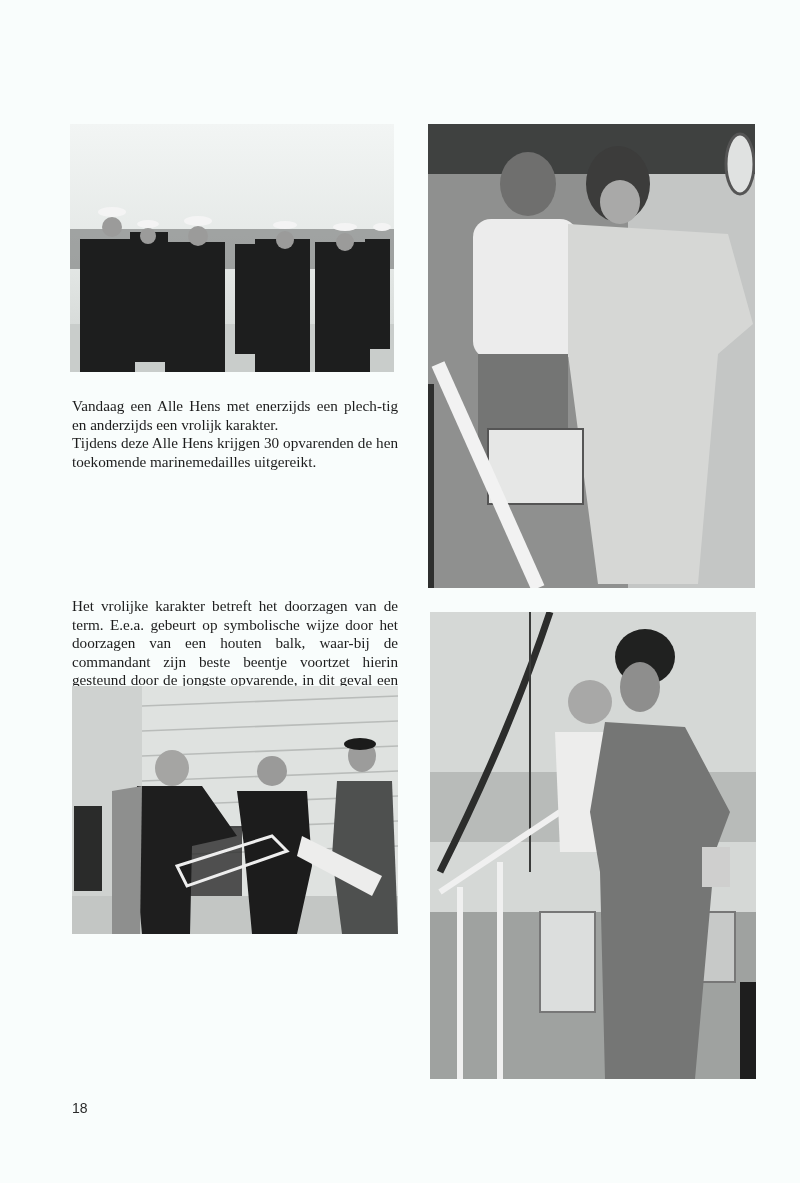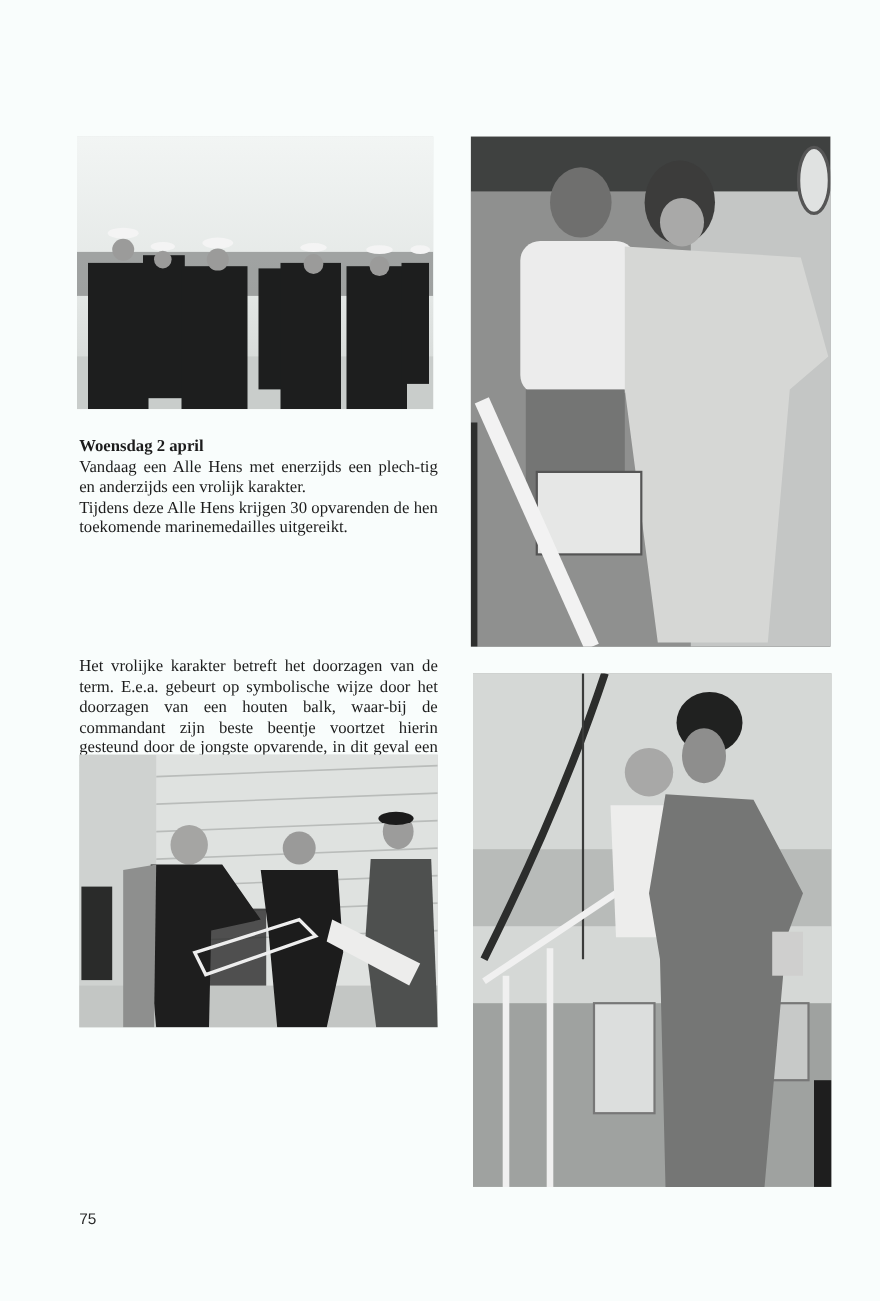--- a/index.html
+++ b/index.html
@@ -91,21 +91,20 @@
     <path d="M140 100 L300 110 L325 200 L290 230 L270 460 L170 460 L140 230 Z" fill="#d6d7d5"></path>
 
     <rect x="60" y="305" width="95" height="75" fill="#e6e7e6" stroke="#555" stroke-width="2"></rect>
 
     <path d="M10 240 L110 464" stroke="#f2f2f2" stroke-width="14"></path>
     <path d="M0 260 L0 464" stroke="#2e2f2e" stroke-width="12"></path>
   </svg>
 </div>
 
 <div class="text-block" style="top:397px;">
-  <p class="heading">Woensdag 2 april</p>
   <p>Vandaag een Alle Hens met enerzijds een plech-tig en anderzijds een vrolijk karakter.</p>
   <p>Tijdens deze Alle Hens krijgen 30 opvarenden de hen toekomende marinemedailles uitgereikt.</p>
 </div>
 
 <div class="text-block" style="top:597px;">
   <p>Het vrolijke karakter betreft het doorzagen van de term. E.e.a. gebeurt op symbolische wijze door het doorzagen van een houten balk, waar-bij de commandant zijn beste beentje voortzet hierin gesteund door de jongste opvarende, in dit geval een meisje.</p>
 </div>
 
 <div class="photo" style="left:72px; top:686px; width:326px; height:248px; background:#d5d8d6;">
   <svg viewBox="0 0 326 248" preserveAspectRatio="none">
@@ -171,13 +170,13 @@
     <ellipse cx="210" cy="75" rx="20" ry="25" fill="#8e8e8d"></ellipse>
     <path d="M175 110 L255 115 L300 200 L285 240 L265 467 L175 467 L170 260 L160 200 Z" fill="#757675"></path>
     <rect x="272" y="235" width="28" height="40" fill="#cfcfce"></rect>
     <rect x="310" y="370" width="16" height="97" fill="#1e1e1e"></rect>
   </svg>
 </div>
 
 <div class="text-block" style="top:963px;">
 </div>
 
-<div class="page-num">75</div>
+<div class="page-num">18</div>
 
 </body></html>

